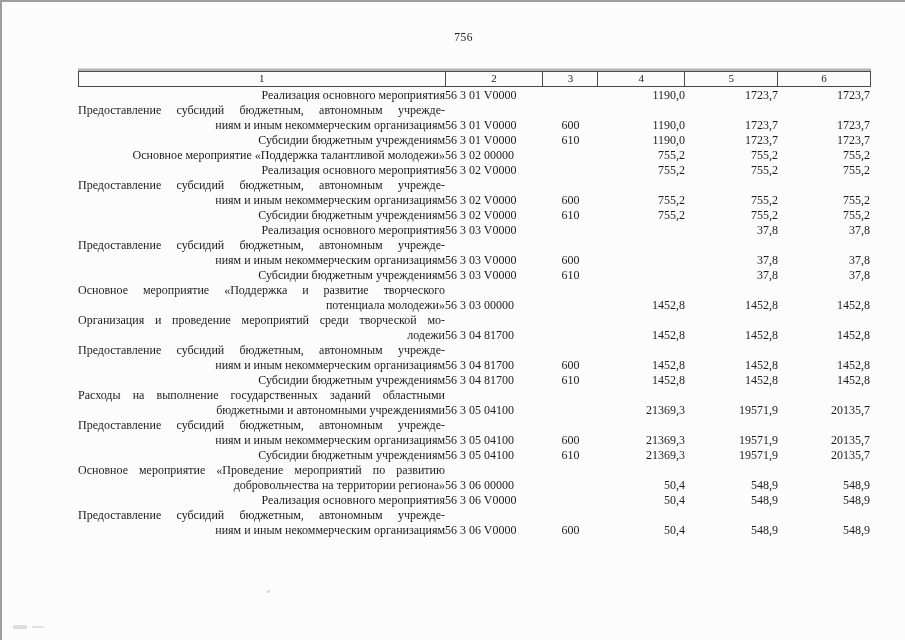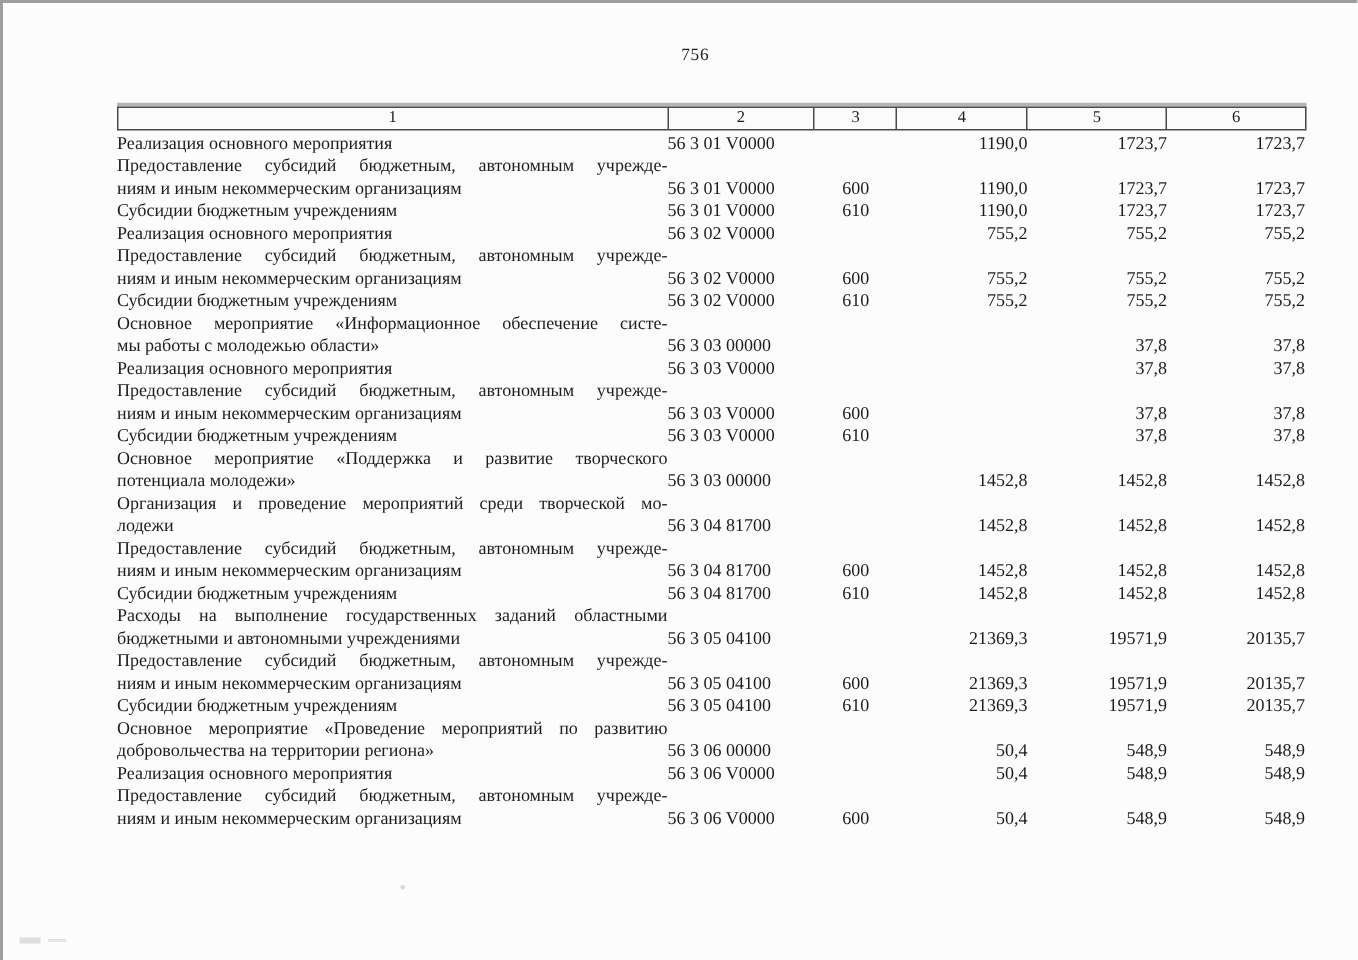--- a/index.html
+++ b/index.html
@@ -22,21 +22,21 @@
   .hcell{
     box-sizing:border-box;border-right:1px solid #4a4a4a;
     text-align:center;font-size:11px;line-height:13px;
   }
   .hcell:last-child{border-right:none;}
   table.tb{
     width:792px;border-collapse:collapse;table-layout:fixed;
     font-size:12px;margin-top:1px;
   }
   table.tb td{vertical-align:bottom;padding:0;line-height:15px;}
-  .ln{line-height:15px;white-space:nowrap;}
+  .ln{line-height:15px;white-space:nowrap;text-align:right;}
   .j{text-align:justify;text-align-last:justify;}
   td.c1{padding-left:2px;}
   td.c2{padding-left:10px;white-space:nowrap;margin-top:40px;}
   td.c3{text-align:center;}
   td.c4,td.c5,td.c6{text-align:right;padding-right:4px;white-space:nowrap;}
   .artifact{
     position:absolute;left:13px;top:625px;width:14px;height:4px;background:#dedede;
     box-shadow:18px 0 0 -1px #e3e3e3;filter:blur(0.5px);
   }
   .speck{position:absolute;left:267px;top:590px;width:3px;height:3px;background:#d8d8d8;border-radius:50%;}
@@ -94,20 +94,30 @@
               <div class="ln">Субсидии бюджетным учреждениям</div>
             </td>
             <td class="c2">56 3 01 V0000</td>
             <td class="c3">610</td>
             <td class="c4">1190,0</td>
             <td class="c5">1723,7</td>
             <td class="c6">1723,7</td>
           </tr>
           <tr>
             <td class="c1">
+              <div class="ln">Основное мероприятие «Поддержка талантливой молодежи»</div>
+            </td>
+            <td class="c2">56 3 02 00000</td>
+            <td class="c3"></td>
+            <td class="c4">755,2</td>
+            <td class="c5">755,2</td>
+            <td class="c6">755,2</td>
+          </tr>
+          <tr>
+            <td class="c1">
               <div class="ln">Реализация основного мероприятия</div>
             </td>
             <td class="c2">56 3 02 V0000</td>
             <td class="c3"></td>
             <td class="c4">755,2</td>
             <td class="c5">755,2</td>
             <td class="c6">755,2</td>
           </tr>
           <tr>
             <td class="c1">
@@ -125,62 +135,51 @@
               <div class="ln">Субсидии бюджетным учреждениям</div>
             </td>
             <td class="c2">56 3 02 V0000</td>
             <td class="c3">610</td>
             <td class="c4">755,2</td>
             <td class="c5">755,2</td>
             <td class="c6">755,2</td>
           </tr>
           <tr>
             <td class="c1">
-              <div class="ln j">Основное мероприятие «Информационное обеспечение систе-</div>
-              <div class="ln">мы работы с молодежью области»</div>
-            </td>
-            <td class="c2">56 3 03 00000</td>
+              <div class="ln">Реализация основного мероприятия</div>
+            </td>
+            <td class="c2">56 3 03 V0000</td>
             <td class="c3"></td>
             <td class="c4"></td>
             <td class="c5">37,8</td>
             <td class="c6">37,8</td>
           </tr>
           <tr>
             <td class="c1">
-              <div class="ln">Реализация основного мероприятия</div>
+              <div class="ln j">Предоставление субсидий бюджетным, автономным учрежде-</div>
+              <div class="ln">ниям и иным некоммерческим организациям</div>
             </td>
             <td class="c2">56 3 03 V0000</td>
-            <td class="c3"></td>
+            <td class="c3">600</td>
             <td class="c4"></td>
             <td class="c5">37,8</td>
             <td class="c6">37,8</td>
           </tr>
           <tr>
             <td class="c1">
-              <div class="ln j">Предоставление субсидий бюджетным, автономным учрежде-</div>
-              <div class="ln">ниям и иным некоммерческим организациям</div>
+              <div class="ln">Субсидии бюджетным учреждениям</div>
             </td>
             <td class="c2">56 3 03 V0000</td>
-            <td class="c3">600</td>
+            <td class="c3">610</td>
             <td class="c4"></td>
             <td class="c5">37,8</td>
             <td class="c6">37,8</td>
           </tr>
           <tr>
             <td class="c1">
-              <div class="ln">Субсидии бюджетным учреждениям</div>
-            </td>
-            <td class="c2">56 3 03 V0000</td>
-            <td class="c3">610</td>
-            <td class="c4"></td>
-            <td class="c5">37,8</td>
-            <td class="c6">37,8</td>
-          </tr>
-          <tr>
-            <td class="c1">
               <div class="ln j">Основное мероприятие «Поддержка и развитие творческого</div>
               <div class="ln">потенциала молодежи»</div>
             </td>
             <td class="c2">56 3 03 00000</td>
             <td class="c3"></td>
             <td class="c4">1452,8</td>
             <td class="c5">1452,8</td>
             <td class="c6">1452,8</td>
           </tr>
           <tr>

